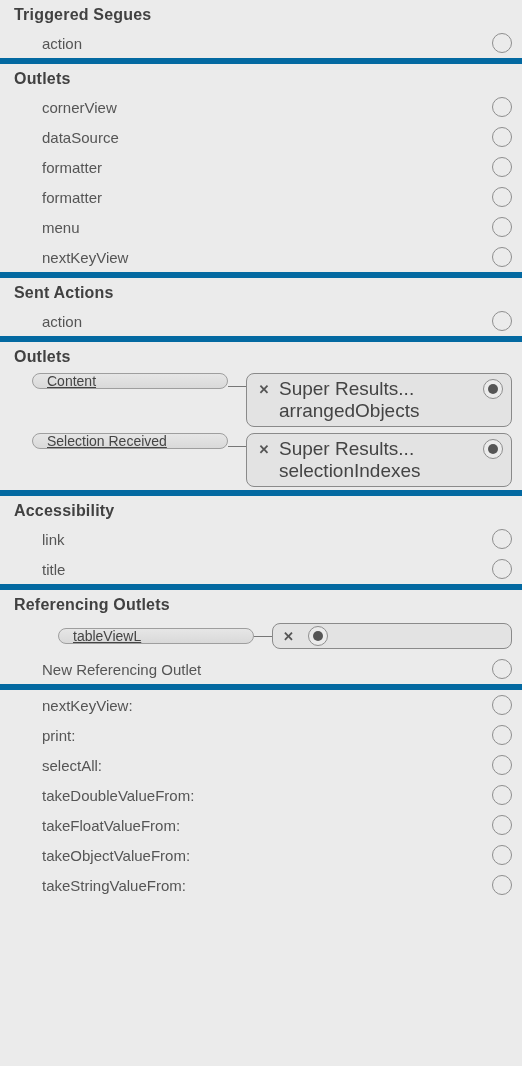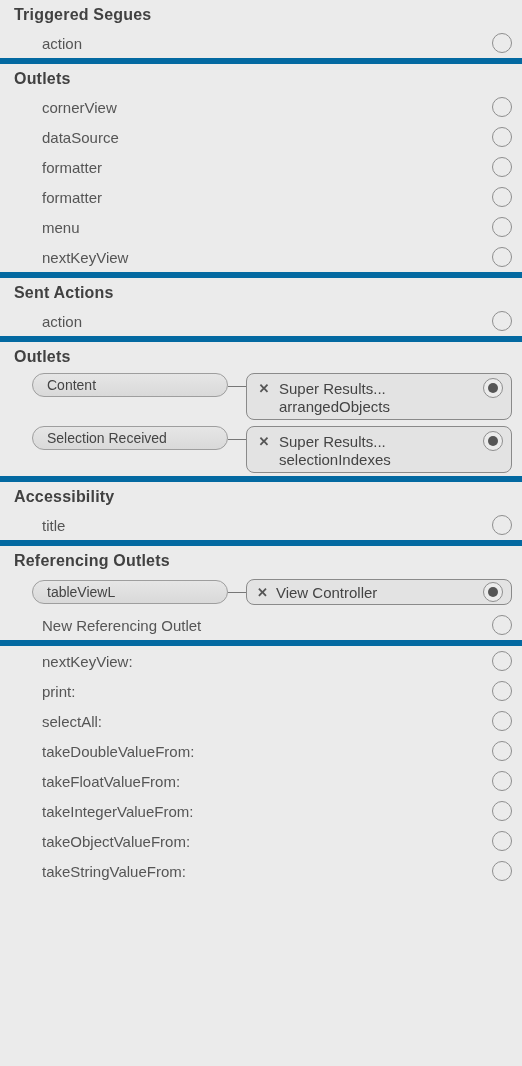--- a/index.html
+++ b/index.html
@@ -71,30 +71,31 @@
   
   .binding-row {
     display: flex;
     align-items: flex-start;
     padding: 3px 10px 3px 32px;
   }
 
   .pill {
     display: inline-flex;
     align-items: center;
-    height: 24px;
+    height: 16px;
     padding: 0 14px;
     border: 1px solid #9e9e9e;
     border-radius: 13px;
     background: linear-gradient(#e6e6e6,#d9d9d9);
     font-size: 14px;
     color: #444;
     flex: 0 0 auto;
     min-width: 196px;
     box-sizing: border-box;
+    text-decoration: underline;
   }
   .connector-line {
     width: 18px;
     height: 0;
     border-top: 1.5px solid #777;
     margin-top: 13px;
   }
 
   .bind-box {
     border: 1.5px solid #8a8a8a;
@@ -114,40 +115,41 @@
   .bind-box .x {
     font-size: 13px;
     color: #555;
     margin-right: 8px;
     width: 14px;
     text-align: center;
     font-weight: bold;
   }
   .bind-box .title {
     flex: 1;
-    font-size: 15px;
+    font-size: 19px;
     color: #444;
     white-space: nowrap;
     overflow: hidden;
     text-overflow: ellipsis;
   }
   .bind-box .sub {
-    font-size: 15px;
+    font-size: 19px;
     color: #444;
     padding-left: 22px;
   }
   .bind-box .radio {
     margin-left: 6px;
   }
 
   .ref-row {
     display: flex;
     align-items: center;
     padding: 3px 10px 3px 32px;
     height: 30px;
+    margin-left: 26px;
   }
   .ref-connector {
     width: 18px;
     height: 0;
     border-top: 1.5px solid #777;
   }
   .ref-box {
     display: flex;
     align-items: center;
     border: 1.5px solid #8a8a8a;
@@ -250,36 +252,39 @@
           <span class="radio filled"></span>
         </div>
         <div class="sub">selectionIndexes</div>
       </div>
     </div>
   </div>
 
   <div class="section">
     <div class="section-header">Accessibility</div>
     <div class="row">
+        <span class="label">link</span>
+        <span class="radio"></span>
+      </div>
+    <div class="row">
         <span class="label">title</span>
         <span class="radio"></span>
       </div>
   </div>
 
   <div class="section">
     <div class="section-header">Referencing Outlets</div>
 
     <div class="ref-row">
       <span class="pill">
           <span>tableViewL</span>
         </span>
       <div class="ref-connector"></div>
       <div class="ref-box">
         <span class="x">✕</span>
-        <span class="title">View Controller</span>
         <span class="radio filled"></span>
       </div>
     </div>
 
     <div class="row">
       <span class="label">New Referencing Outlet</span>
       <span class="radio"></span>
     </div>
   </div>
 
@@ -298,24 +303,20 @@
       </div>
     <div class="row">
         <span class="label">takeDoubleValueFrom:</span>
         <span class="radio"></span>
       </div>
     <div class="row">
         <span class="label">takeFloatValueFrom:</span>
         <span class="radio"></span>
       </div>
     <div class="row">
-        <span class="label">takeIntegerValueFrom:</span>
-        <span class="radio"></span>
-      </div>
-    <div class="row">
         <span class="label">takeObjectValueFrom:</span>
         <span class="radio"></span>
       </div>
     <div class="row">
         <span class="label">takeStringValueFrom:</span>
         <span class="radio"></span>
       </div>
   </div>
 
 </div>

